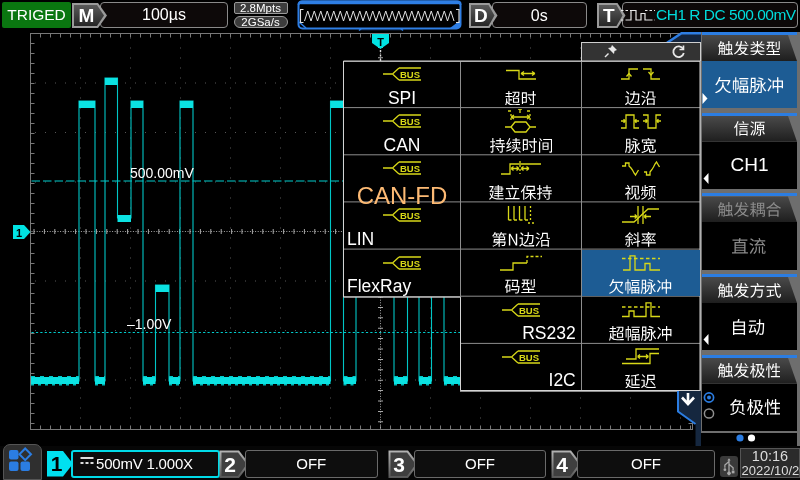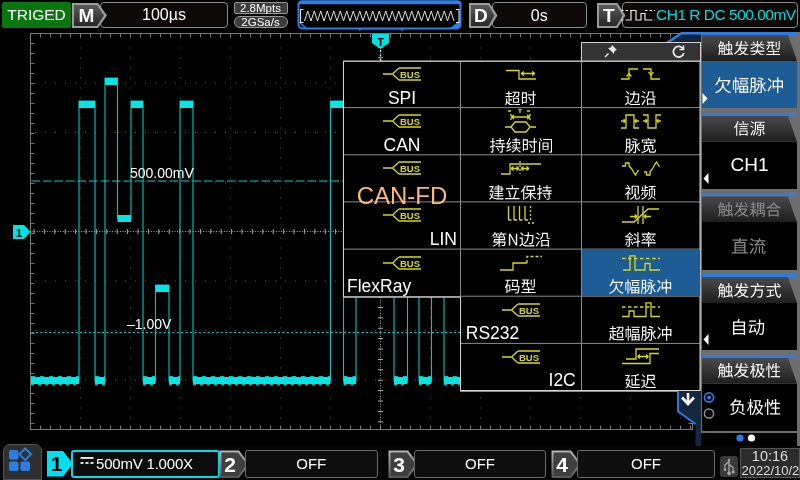--- a/index.html
+++ b/index.html
@@ -117,31 +117,31 @@
 <div class="abs" style="left:347px;top:134.6px;width:110px;text-align:center;color:#fff;font-size:17.5px">CAN</div>
 <svg class="abs" style="left:383.0px;top:161.3px" width="38" height="14" viewBox="0 0 38 14" fill="none" stroke="#d8d818" stroke-width="1.3">
     <path d="M0,7 H9 M16,1 L9.5,7 L16,13 M16,1 H38 M16,13 H38"></path>
     <text x="27" y="11" font-size="9.5" font-weight="bold" text-anchor="middle" fill="#d8d818" stroke="none" font-family="Liberation Sans">BUS</text>
   </svg>
 <div class="abs" style="left:347px;top:181.8px;width:110px;text-align:center;color:#fdba74;font-size:24px">CAN-FD</div>
 <svg class="abs" style="left:383.0px;top:208.4px" width="38" height="14" viewBox="0 0 38 14" fill="none" stroke="#d8d818" stroke-width="1.3">
     <path d="M0,7 H9 M16,1 L9.5,7 L16,13 M16,1 H38 M16,13 H38"></path>
     <text x="27" y="11" font-size="9.5" font-weight="bold" text-anchor="middle" fill="#d8d818" stroke="none" font-family="Liberation Sans">BUS</text>
   </svg>
-<div class="abs" style="left:347px;top:228.9px;width:110px;text-align:right;color:#fff;font-size:17.5px">LIN</div>
+<div class="abs" style="left:347px;top:228.9px;width:110px;text-align:left;color:#fff;font-size:17.5px">LIN</div>
 <svg class="abs" style="left:383.0px;top:255.6px" width="38" height="14" viewBox="0 0 38 14" fill="none" stroke="#d8d818" stroke-width="1.3">
     <path d="M0,7 H9 M16,1 L9.5,7 L16,13 M16,1 H38 M16,13 H38"></path>
     <text x="27" y="11" font-size="9.5" font-weight="bold" text-anchor="middle" fill="#d8d818" stroke="none" font-family="Liberation Sans">BUS</text>
   </svg>
 <div class="abs" style="left:347px;top:276.1px;width:110px;text-align:left;color:#fff;font-size:17.5px">FlexRay</div>
 <svg class="abs" style="left:501.8px;top:302.7px" width="38" height="14" viewBox="0 0 38 14" fill="none" stroke="#d8d818" stroke-width="1.3">
     <path d="M0,7 H9 M16,1 L9.5,7 L16,13 M16,1 H38 M16,13 H38"></path>
     <text x="27" y="11" font-size="9.5" font-weight="bold" text-anchor="middle" fill="#d8d818" stroke="none" font-family="Liberation Sans">BUS</text>
   </svg>
-<div class="abs" style="left:465.75px;top:323.2px;width:110px;text-align:left;color:#fff;font-size:17.5px">RS232</div>
+<div class="abs" style="left:465.75px;top:323.2px;width:110px;text-align:right;color:#fff;font-size:17.5px">RS232</div>
 <svg class="abs" style="left:501.8px;top:349.9px" width="38" height="14" viewBox="0 0 38 14" fill="none" stroke="#d8d818" stroke-width="1.3">
     <path d="M0,7 H9 M16,1 L9.5,7 L16,13 M16,1 H38 M16,13 H38"></path>
     <text x="27" y="11" font-size="9.5" font-weight="bold" text-anchor="middle" fill="#d8d818" stroke="none" font-family="Liberation Sans">BUS</text>
   </svg>
 <div class="abs" style="left:465.75px;top:370.4px;width:110px;text-align:right;color:#fff;font-size:17.5px">I2C</div>
 <svg class="abs" style="left:505.8px;top:68.5px" width="30" height="11" viewBox="0 0 30 11" fill="none" stroke="#d8d818" stroke-width="1.3">
     <path d="M0,1.5 H13 V10 H30"></path>
     <path d="M15,4.5 H29 M15,4.5 l3,-2 M15,4.5 l3,2 M29,4.5 l-3,-2 M29,4.5 l-3,2"></path>
   </svg>
 <div style="position:absolute;left:505.3px;top:90.6px;width:31px;height:15px"><svg width="31.0" height="14.7" viewBox="0 0 31.0 14.7" fill="#fff">

